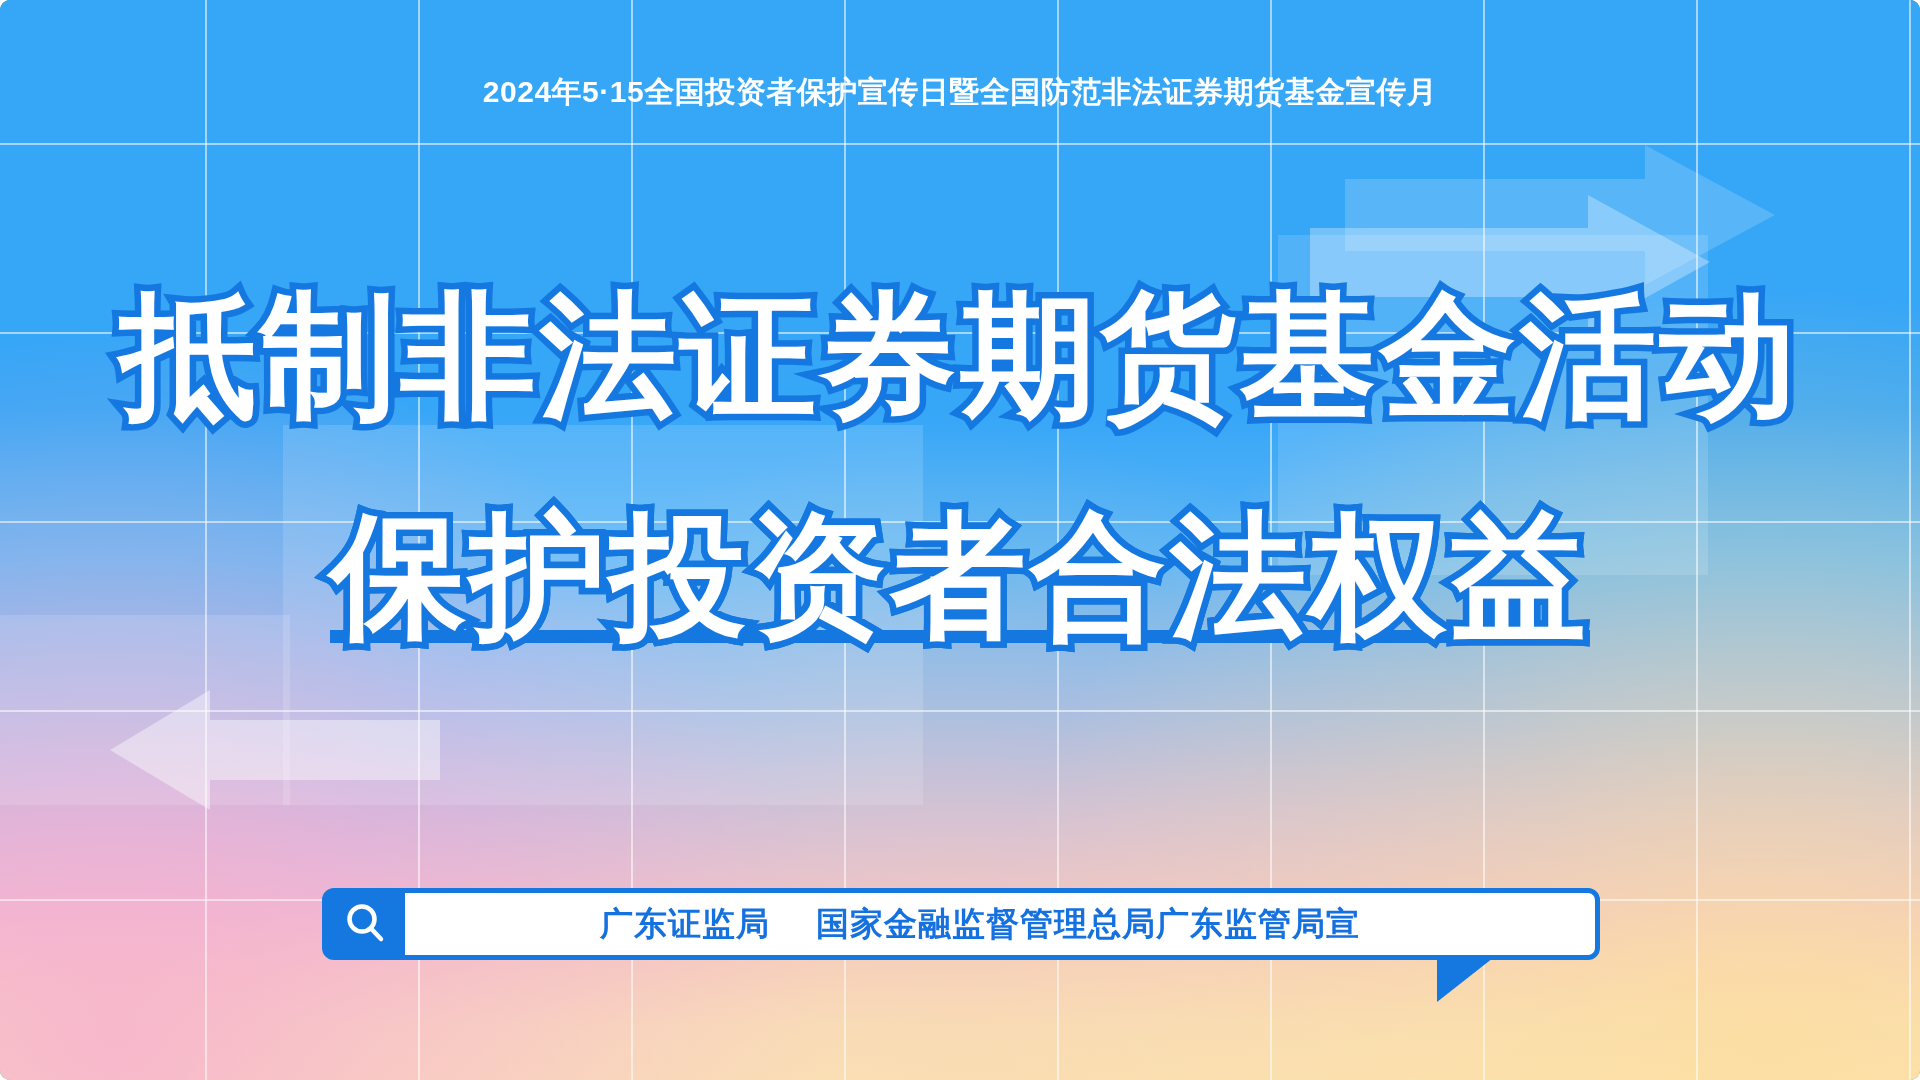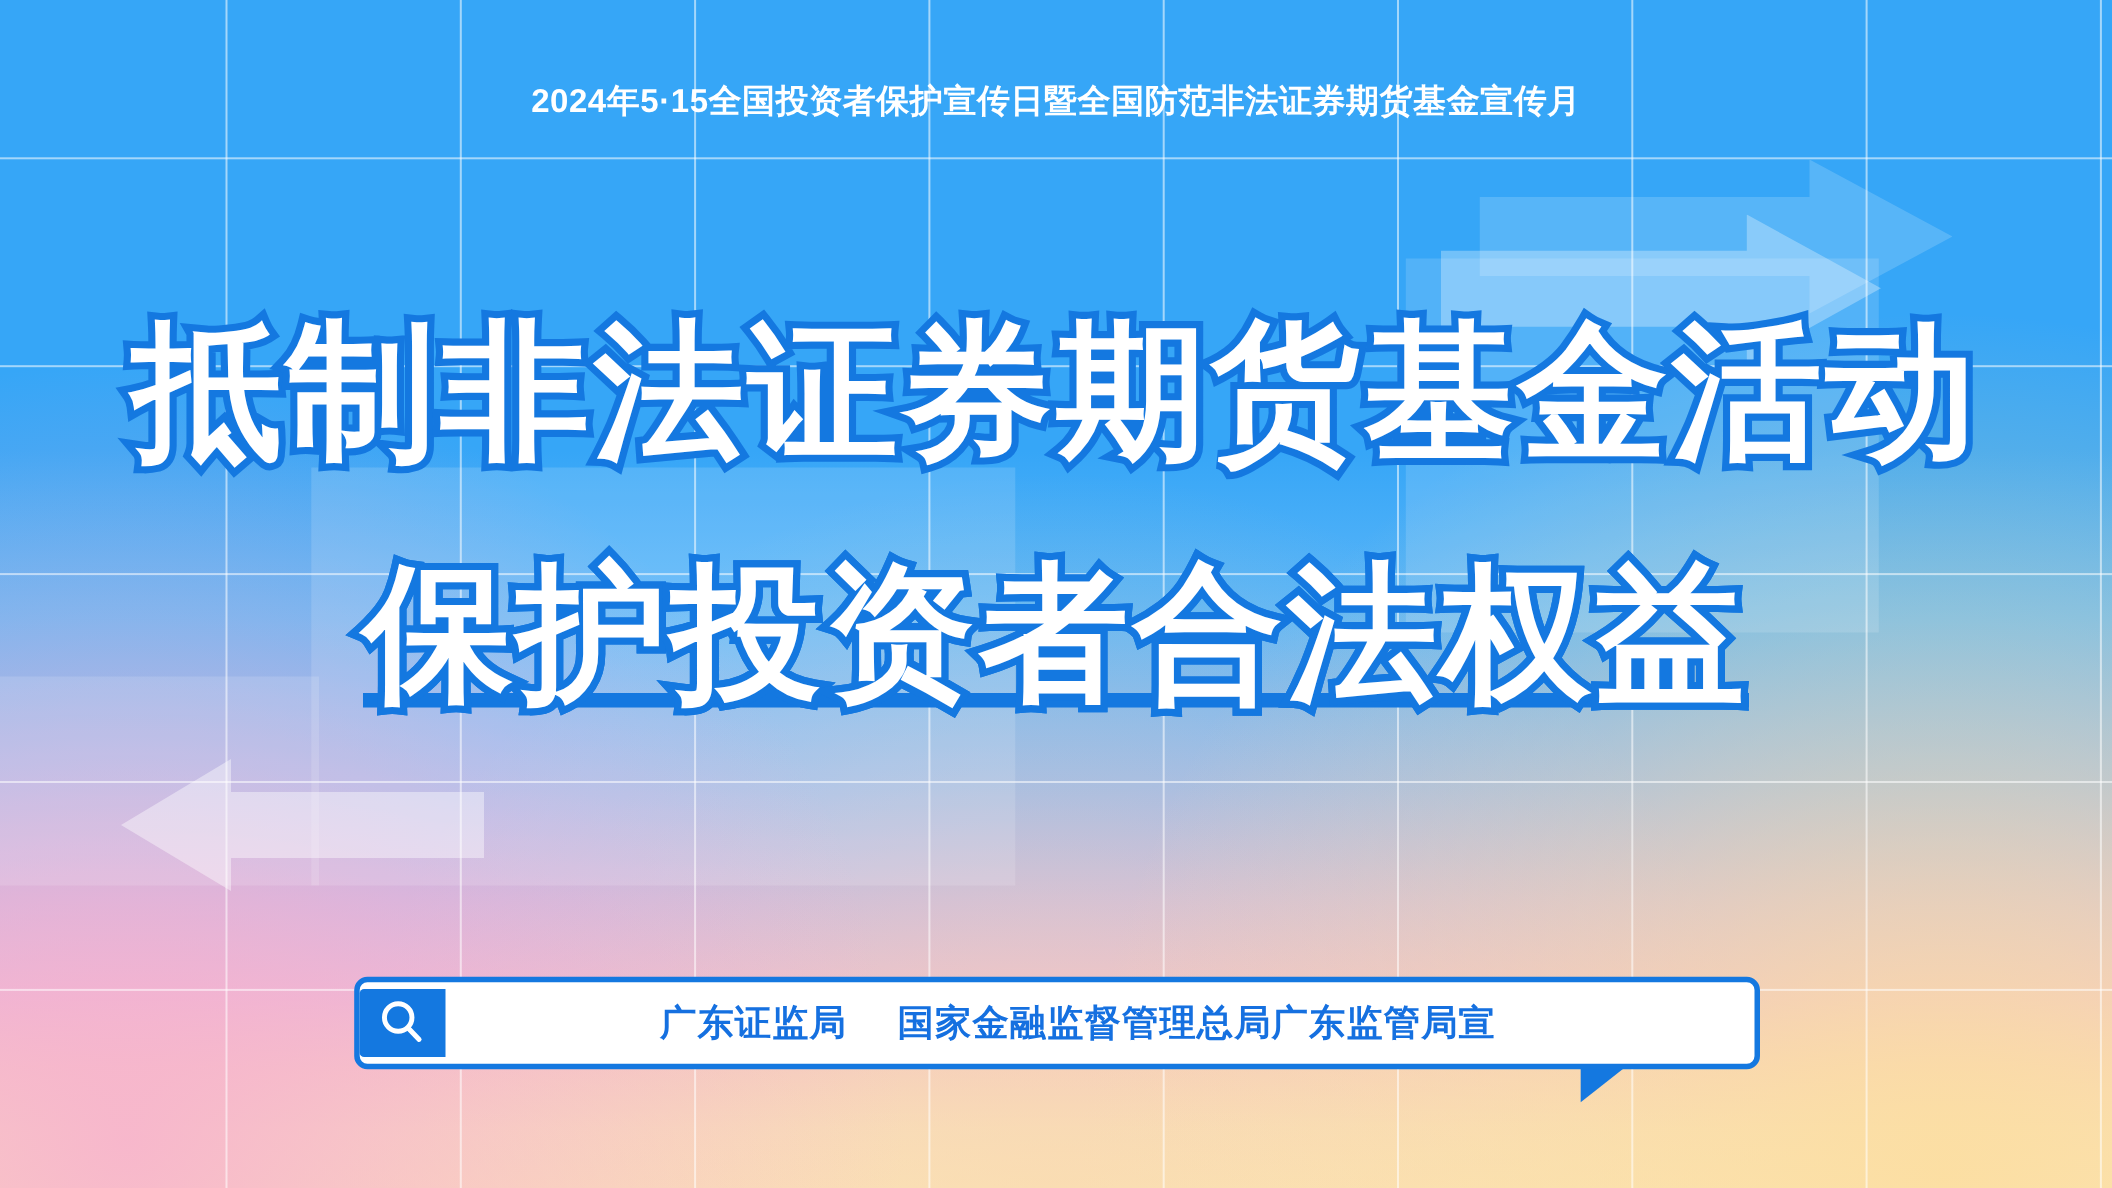--- a/index.html
+++ b/index.html
@@ -11,20 +11,21 @@
     font-family: "Liberation Sans", "DejaVu Sans", sans-serif;
   }
 
   
   #poster {
     position: relative;
     width: 1920px;
     height: 1080px;
     overflow: hidden;
     background: #0f766e;
+    border-radius: 10px;
   }
 
   
   .bg-base {
     position: absolute;
     inset: 0;
     background:
       linear-gradient(to bottom,
         #36a6f7 0%,
         #36a6f7 38%,
@@ -117,21 +118,21 @@
     letter-spacing: 4px;
     text-decoration: underline;
   }
 
   
   .bubble-wrap {
     position: absolute;
     left: 322px;
     top: 888px;
     width: 1278px;
-    height: 84px;
+    height: 72px;
   }
   .bubble {
     position: absolute;
     inset: 0;
     background: #ffffff;
     border: 5px solid #1478e0;
     border-radius: 12px;
     box-sizing: border-box;
     display: flex;
     align-items: center;

